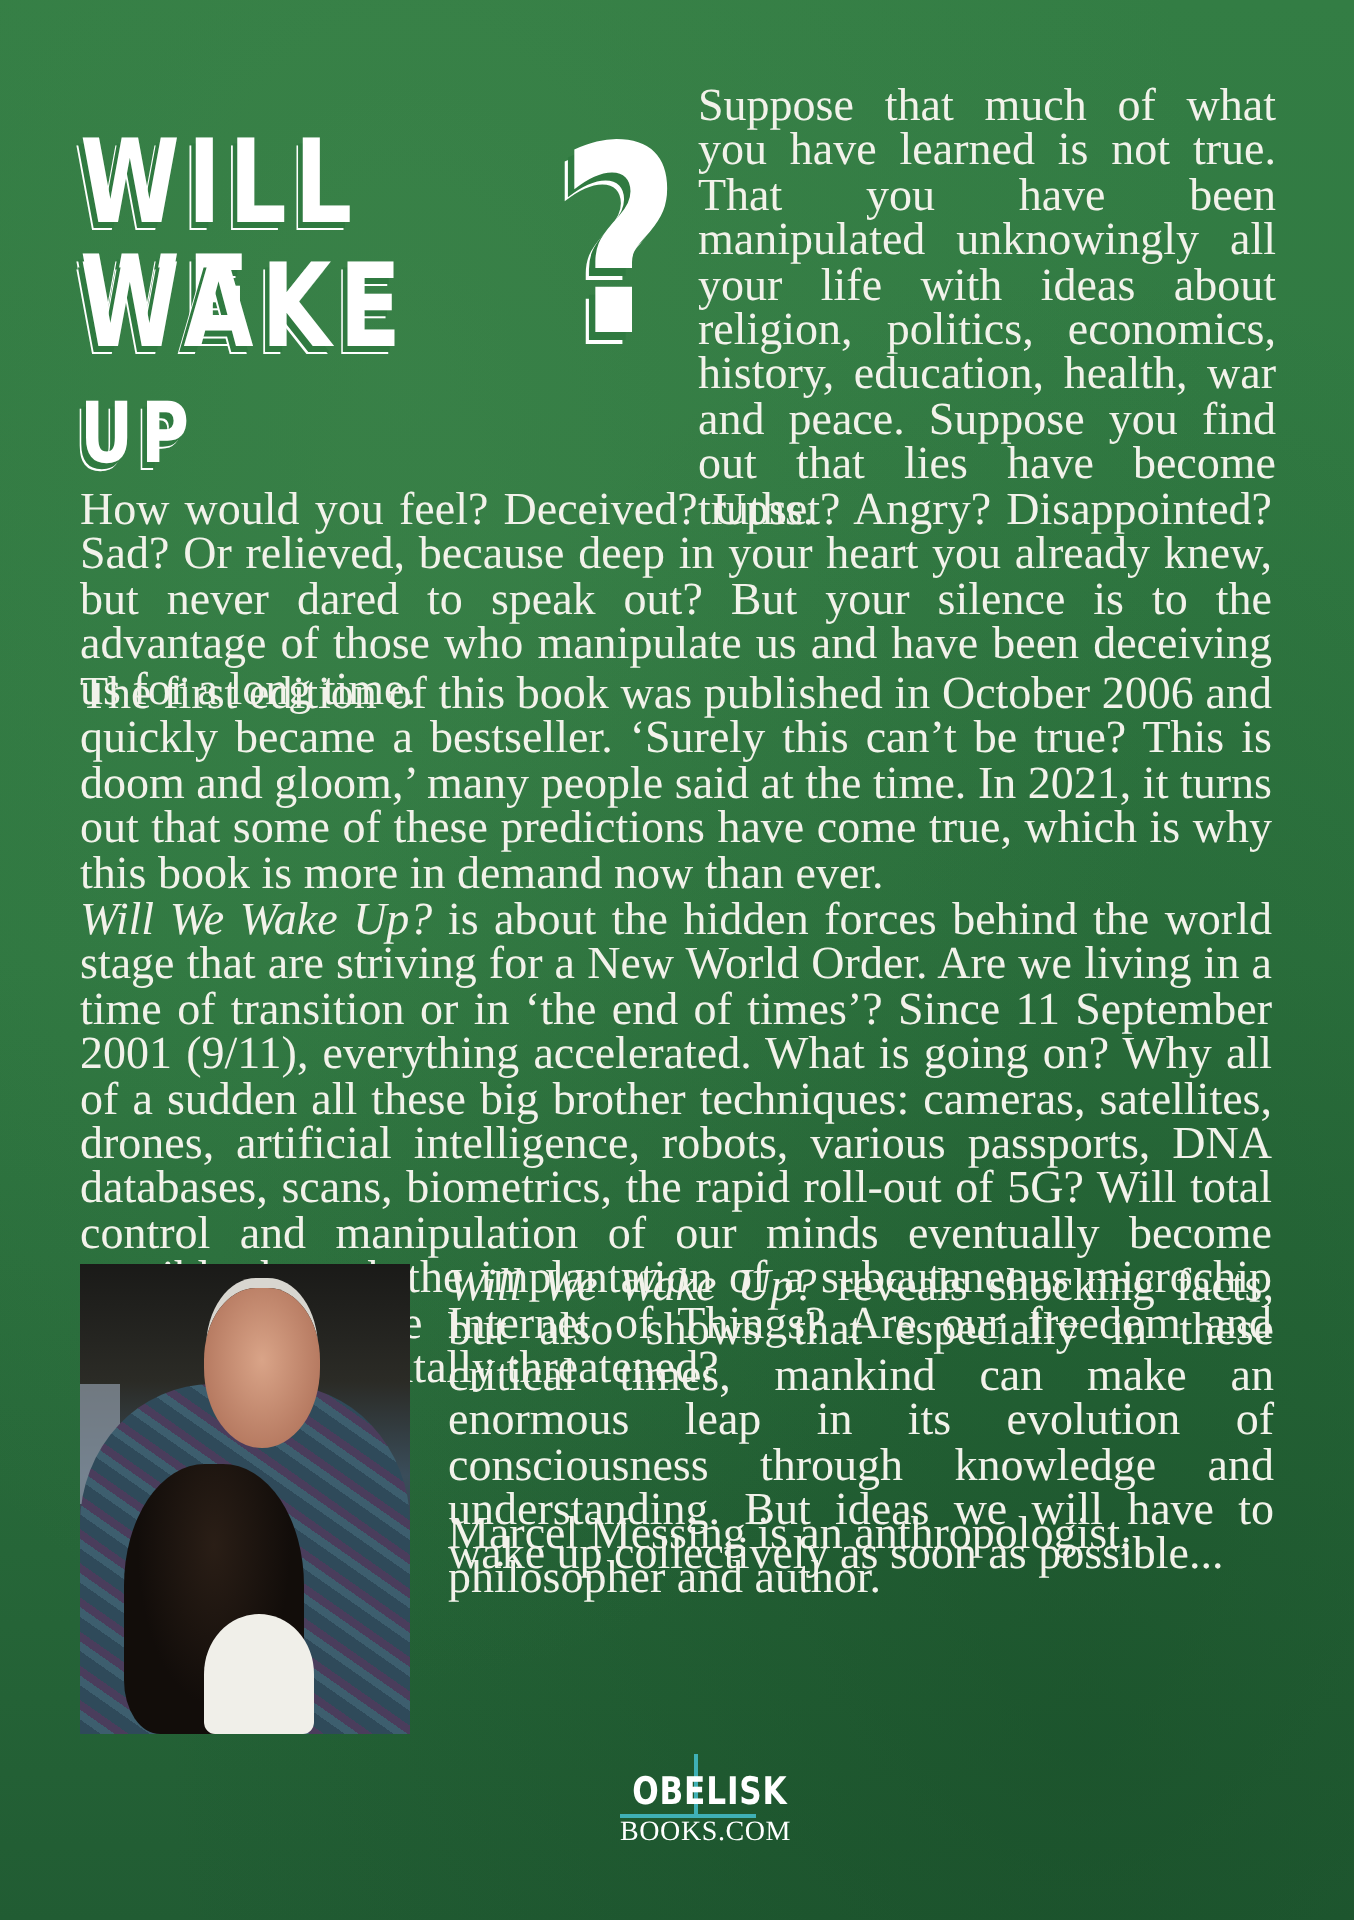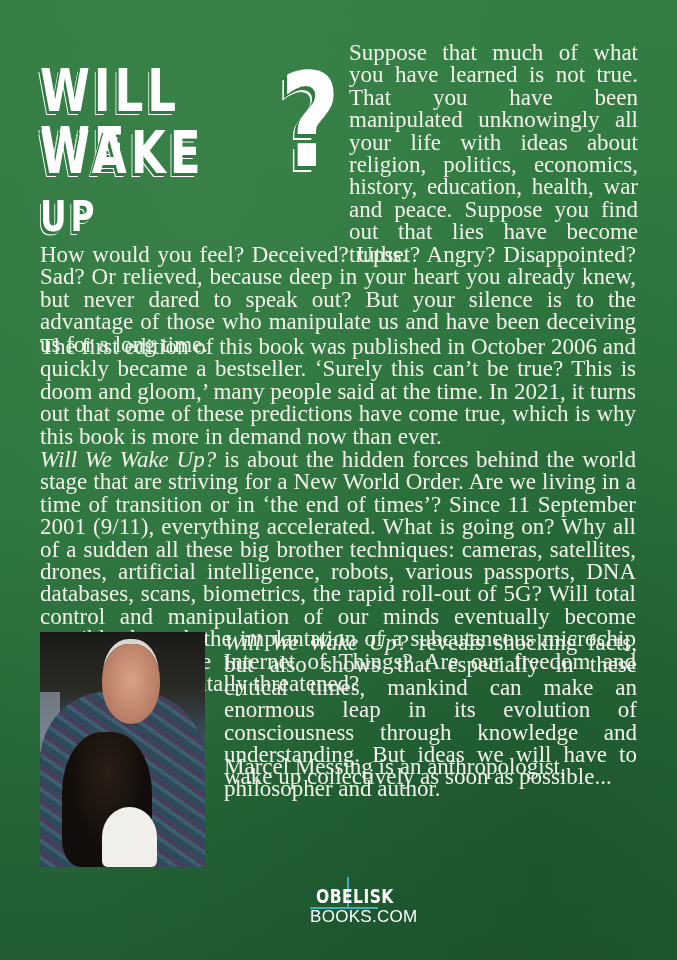--- a/index.html
+++ b/index.html
@@ -75,21 +75,21 @@
     .logo-top {
       font-family: "DejaVu Sans", sans-serif; font-weight: bold; font-size: 19px;
       color: #fff; letter-spacing: 0.5px; transform: scaleX(0.82); transform-origin: center;
       position: relative; line-height: 20px;
     }
     .logo-bar { height: 2px; background: #3fb0b6; margin: 1px 0 2px 0; }
     .logo-spire {
       position: absolute; left: 37px; top: -9px; width: 2px; height: 30px; background: #3fb0b6;
     }
     .logo-bottom {
-      font-family: Liberation Sans, sans-serif; font-size: 17px; color: #fff; letter-spacing: 0.3px; line-height: 12px; text-align: right;
+      font-family: Liberation Serif, serif; font-size: 14px; color: #fff; letter-spacing: 0.3px; line-height: 12px; text-align: right;
     }
   </style>
 </head>
 <body>
 
 <div class="cover">
 
   <div class="title-block">
     <div class="title-line l1">WILL WE</div>
     <div class="title-line l2">

